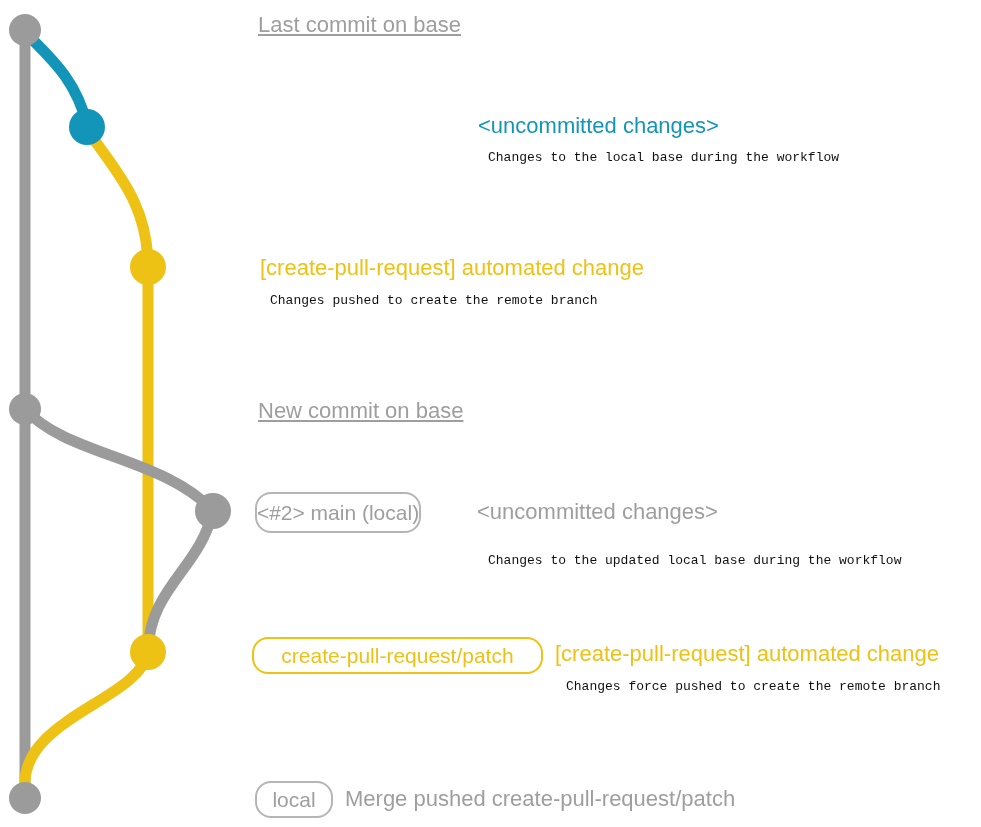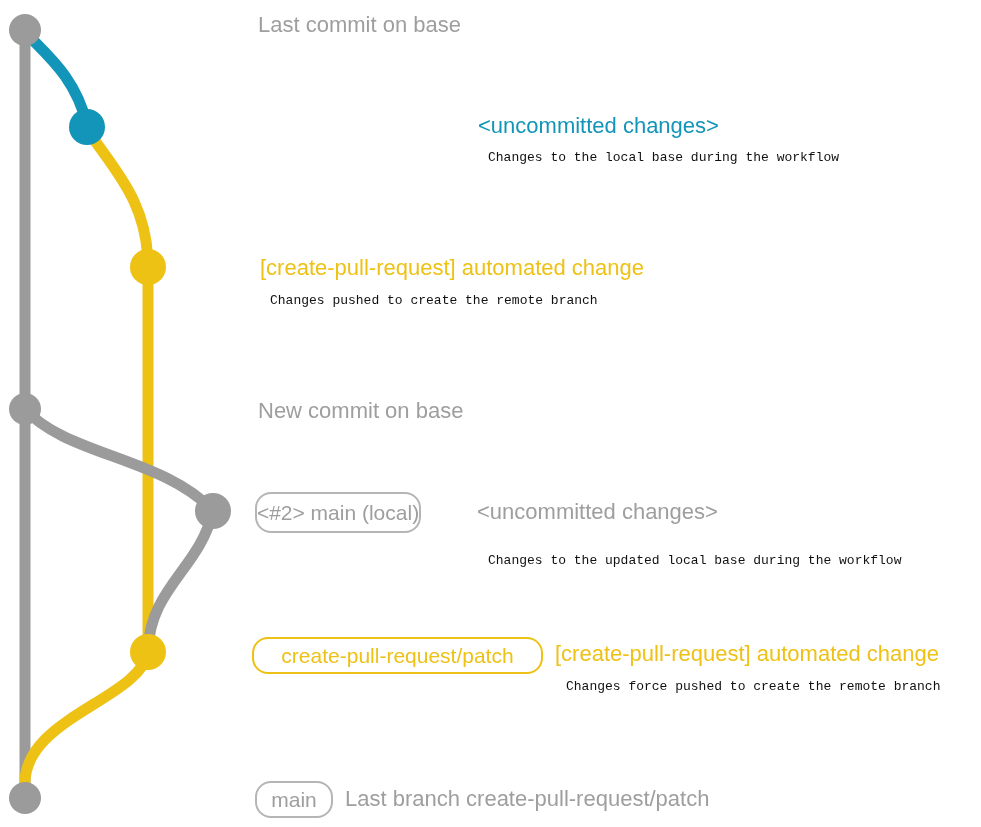--- a/index.html
+++ b/index.html
@@ -31,20 +31,21 @@
   .dot.gray { fill: var(--c-line_gray, #9b9b9b); }
   .dot.teal { fill: var(--c-teal, #1295b8); }
   .dot.gold { fill: var(--c-gold, #eec115); }
 
   .milestone {
     position: absolute;
     transform: translateY(-50%);
     font-size: 22px;
     color: var(--c-text_gray, #9e9e9e);
     white-space: nowrap;
+    text-decoration: underline;
   }
   .badge {
     position: absolute;
     box-sizing: border-box;
     border: 2px solid;
     border-radius: 16px;
     display: flex;
     align-items: center;
     justify-content: center;
     font-size: 21px;
@@ -106,16 +107,16 @@
   <div class="milestone" style="left:258px; top:411px;">New commit on base</div>
 
   <div class="badge gray" style="left:255px; top:492px; width:166px; height:41px;">&lt;#2&gt; main (local)</div>
   <div class="msg gray" style="left:477px; top:512px;">&lt;uncommitted changes&gt;</div>
   <div class="note" style="left:488px; top:560px;">Changes to the updated local base during the workflow</div>
 
   <div class="badge gold" style="left:252px; top:637px; width:291px; height:37px;">create-pull-request/patch</div>
   <div class="msg gold" style="left:555px; top:654px;">[create-pull-request] automated change</div>
   <div class="note" style="left:566px; top:686px;">Changes force pushed to create the remote branch</div>
 
-  <div class="badge gray" style="left:255px; top:781px; width:78px; height:37px;">main</div>
-  <div class="msg gray" style="left:345px; top:799px;">Last branch create-pull-request/patch</div>
+  <div class="badge gray" style="left:255px; top:781px; width:78px; height:37px;">local</div>
+  <div class="msg gray" style="left:345px; top:799px;">Merge pushed create-pull-request/patch</div>
 
 </div>
 
 </body></html>

